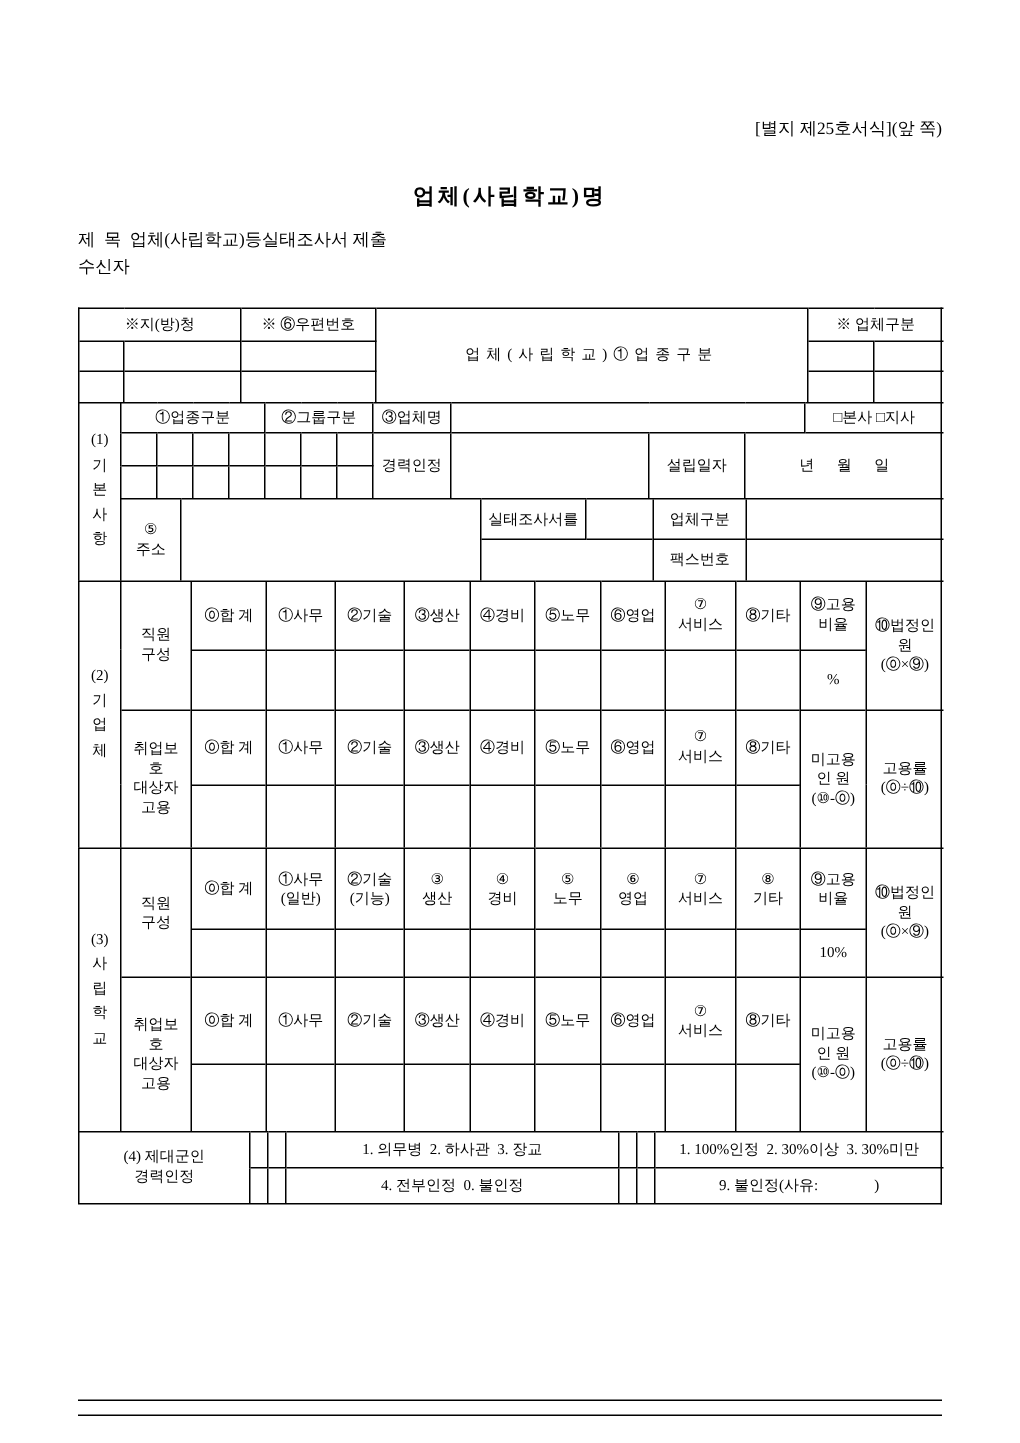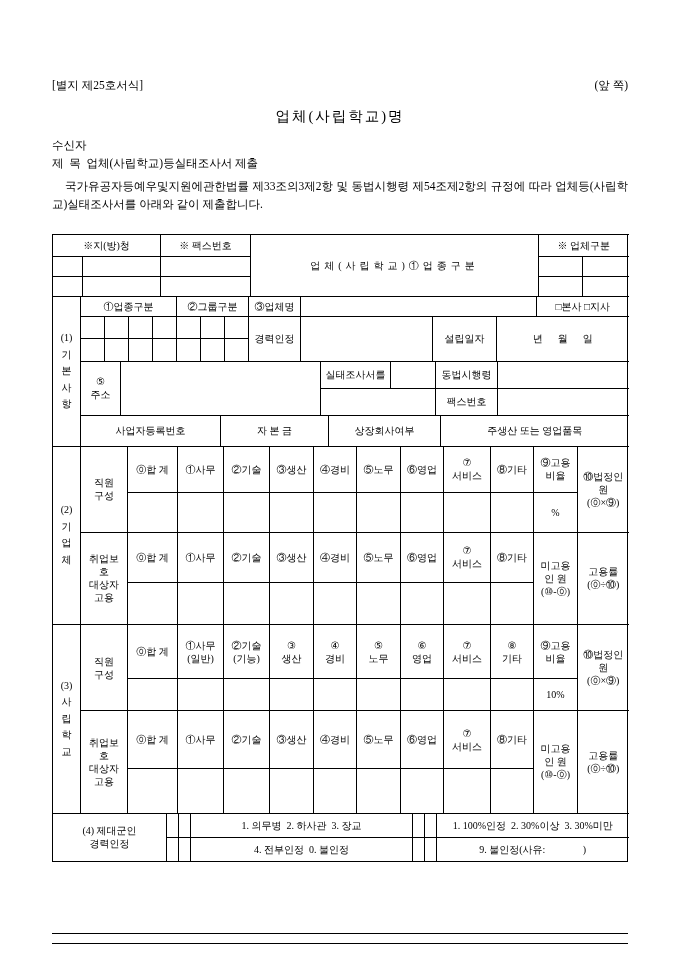--- a/index.html
+++ b/index.html
@@ -1,20 +1,20 @@
 <!DOCTYPE html>
 <html><head>
 <meta charset="utf-8">
 <style>
   html,body{margin:0;padding:0}
   body{width:680px;height:962px;background:#fff;color:#000;
        font-family:"Liberation Serif","DejaVu Serif",serif;}
   .page{position:relative;width:680px;height:962px;padding:78px 52px 0;box-sizing:border-box;overflow:hidden}
-  .topline{display:flex;justify-content:space-between;font-size:11.5px}
-  .doc-title{text-align:center;font-size:14.5px;font-weight:normal;letter-spacing:2px;margin:14px 0 12px}
+  .topline{display:flex;justify-content:flex-end;font-size:11.5px}
+  .doc-title{text-align:center;font-size:14.5px;font-weight:bold;letter-spacing:2px;margin:28px 0 12px}
   .meta{font-size:11.5px;white-space:pre-wrap;margin:3px 0}
   .body-text{font-size:11.5px;line-height:1.55;margin:7px 0 0;text-indent:13px;word-break:break-all;text-align:justify}
 
   .formtable{margin-top:20px;border-right:1px solid #000;border-bottom:1px solid #000}
   table.bt{border-collapse:collapse;table-layout:fixed;width:100%}
   .bt td{border-top:1px solid #000;border-left:1px solid #000;font-size:10px;text-align:center;
          vertical-align:middle;padding:0 1px;white-space:pre-wrap;line-height:1.3;overflow:hidden}
   .band{display:flex;align-items:stretch}
   .vlabel{flex:0 0 28px;width:28px;box-sizing:border-box;border-top:1px solid #000;border-left:1px solid #000;
           display:flex;align-items:center;justify-content:center;text-align:center;
@@ -31,39 +31,38 @@
 <body>
 
 <div class="page">
 
   <div class="topline">
     <span>[별지 제25호서식]</span>
     <span>(앞 쪽)</span>
   </div>
 
   <div class="doc-title">업체(사립학교)명</div>
+  <div class="meta">제  목  업체(사립학교)등실태조사서 제출</div>
   <div class="meta">수신자</div>
-  <div class="meta">제  목  업체(사립학교)등실태조사서 제출</div>
-  <p class="body-text">국가유공자등예우및지원에관한법률 제33조의3제2항 및 동법시행령 제54조제2항의 규정에 따라 업체등(사립학교)실태조사서를 아래와 같이 제출합니다.</p>
 
   <div class="formtable">
 
     <table class="bt">
       <colgroup>
         <col style="width:30px">
           <col style="width:78px">
           <col style="width:90px">
         <col style="width:288px">
           <col style="width:44px">
           <col style="width:46px">
       </colgroup>
       <tbody>
           <tr style="height:22px">
         <td colspan="2">※지(방)청</td>
-        <td>※ 팩스번호</td>
+        <td>※ ⑥우편번호</td>
         <td rowspan="3" class="survey-title">업체(사립학교)①업종구분</td>
         <td colspan="2">※ 업체구분</td>
       </tr>
       <tr style="height:20px">
         <td></td>
         <td></td>
         <td></td>
         <td></td>
         <td></td>
       </tr>
@@ -142,47 +141,31 @@
               <col style="width:62px">
               <col style="width:131px">
           </colgroup>
           <tbody>
               <tr style="height:27px">
             <td rowspan="2">⑤
 주소</td>
             <td rowspan="2"></td>
             <td>실태조사서를</td>
             <td></td>
-            <td>동법시행령</td>
+            <td>업체구분</td>
             <td></td>
           </tr>
           <tr style="height:27px">
             <td colspan="2"></td>
             <td>팩스번호</td>
             <td></td>
           </tr>
         </tbody>
           </table>
 
-        <table class="bt">
-          <colgroup>
-            <col style="width:140px">
-              <col style="width:108px">
-              <col style="width:112px">
-              <col style="width:188px">
-          </colgroup>
-          <tbody>
-              <tr style="height:30px">
-            <td>사업자등록번호</td>
-            <td>자 본 금</td>
-            <td>상장회사여부</td>
-            <td>주생산 또는 영업품목</td>
-          </tr>
-        </tbody>
-          </table>
 
       </div>
     </div>
 
     <div class="band">
       <div class="vlabel">(2)
 기
 업
 체</div>
       <div class="stack">

